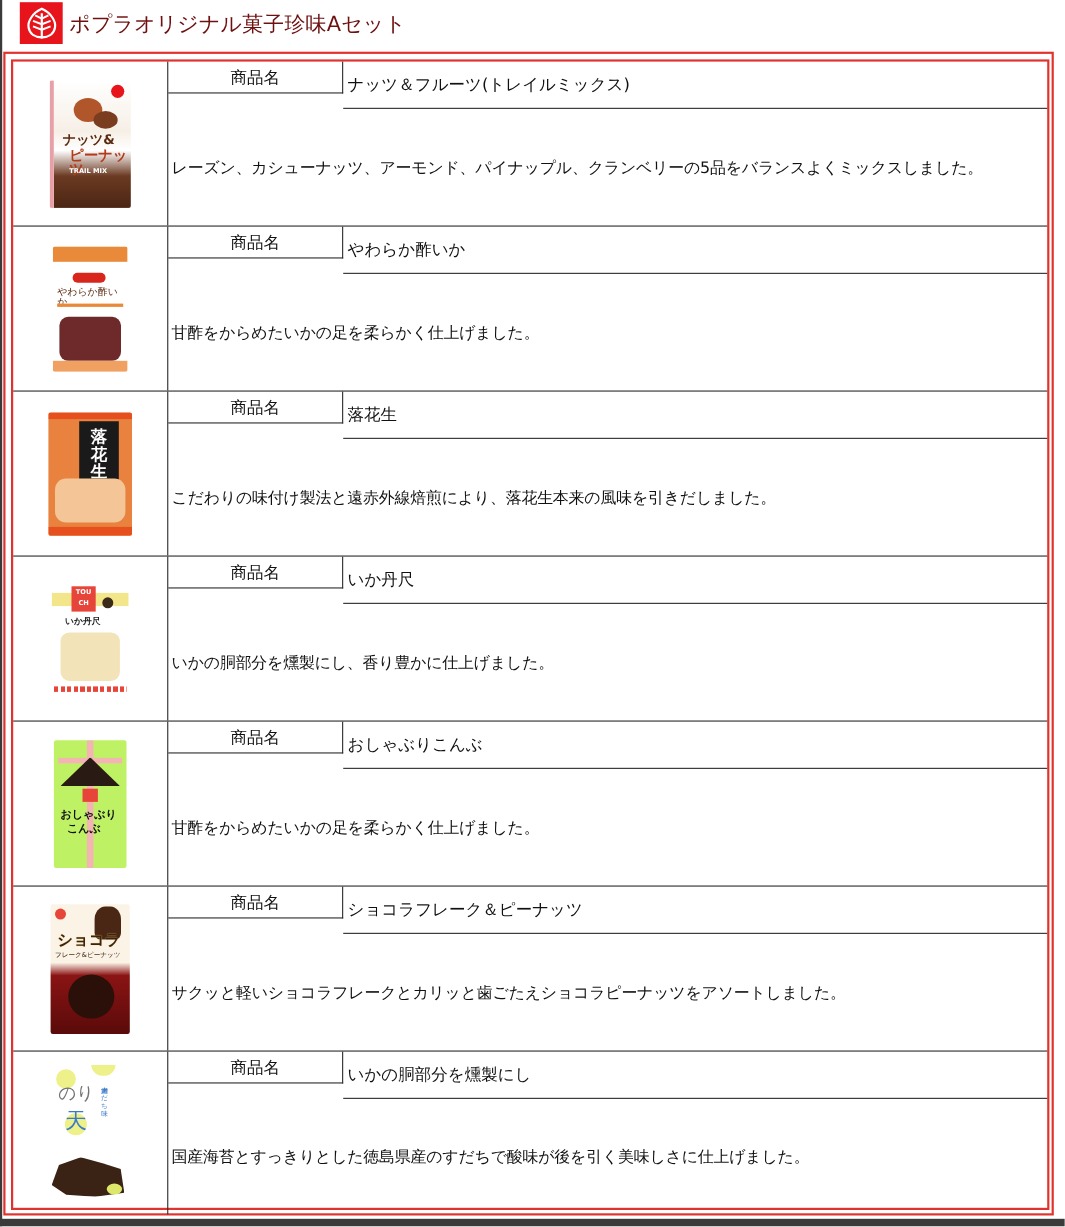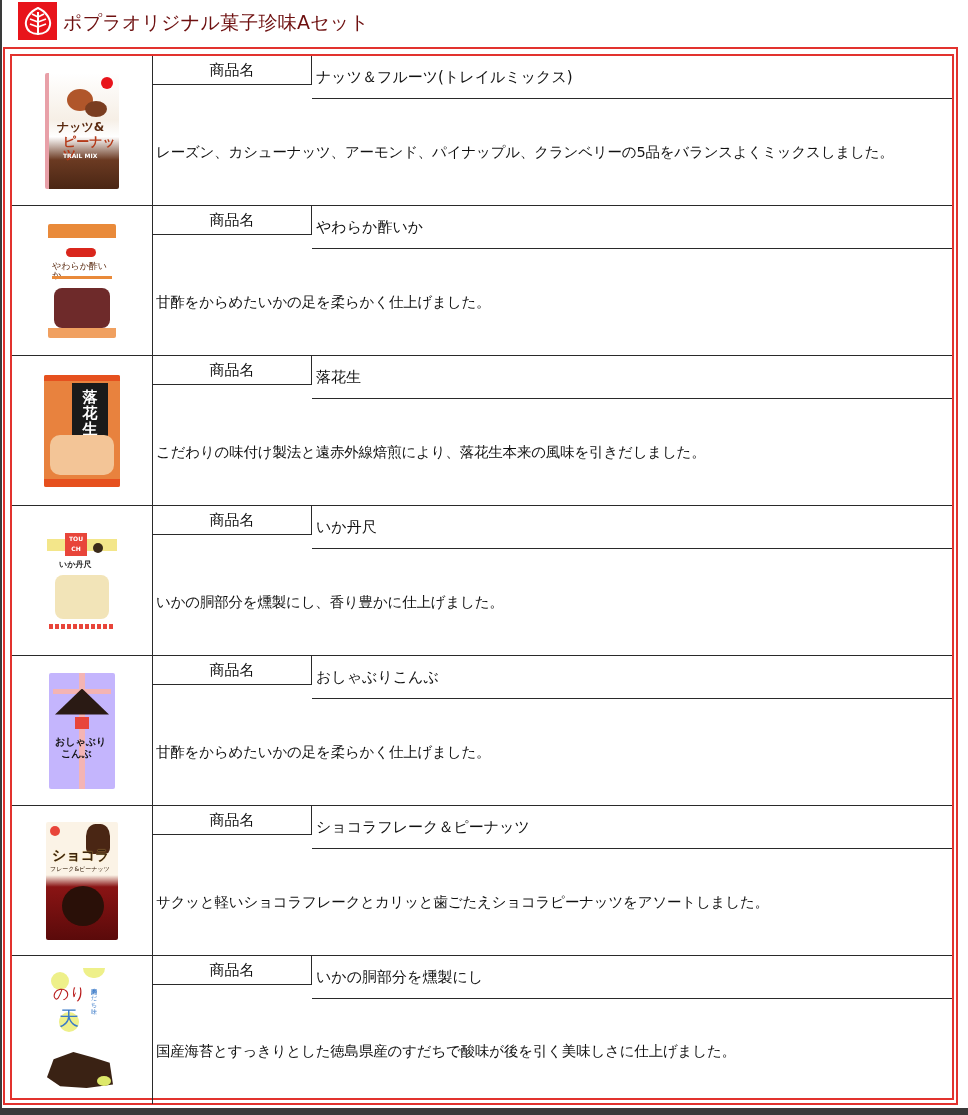--- a/index.html
+++ b/index.html
@@ -137,21 +137,21 @@
         <div style="position:absolute;left:2px;bottom:2px;width:66px;height:5px;background:repeating-linear-gradient(90deg,#e8453a 0 4px,#fff 4px 6px);"></div>
       </div>
     </div>
     <div class="name-label">商品名</div>
     <div class="name-value">いか丹尺</div>
     <div class="desc">いかの胴部分を燻製にし、香り豊かに仕上げました。</div>
   </div>
 
   <div class="row">
     <div class="img-cell">
-      <div class="pkg" style="width:66px;height:116px;background:#c4b5fd;">
+      <div class="pkg" style="width:66px;height:116px;background:#bef264;">
         <div style="position:absolute;left:30px;top:0;width:6px;height:116px;background:#f4b4b4;"></div>
         <div style="position:absolute;left:4px;top:16px;width:58px;height:5px;background:#f4b4b4;"></div>
         <div style="position:absolute;left:6px;top:16px;width:54px;height:26px;background:#2a1a14;clip-path:polygon(50% 0,100% 100%,0 100%);"></div>
         <div style="position:absolute;left:26px;top:44px;width:14px;height:12px;background:#e8453a;"></div>
         <div class="pkg-text" style="left:6px;top:64px;font-size:10px;color:#111;">おしゃぶり</div>
         <div class="pkg-text" style="left:12px;top:76px;font-size:10px;color:#111;">こんぶ</div>
       </div>
     </div>
     <div class="name-label">商品名</div>
     <div class="name-value">おしゃぶりこんぶ</div>
@@ -172,21 +172,21 @@
     <div class="name-value">ショコラフレーク＆ピーナッツ</div>
     <div class="desc">サクッと軽いショコラフレークとカリッと歯ごたえショコラピーナッツをアソートしました。</div>
   </div>
 
   <div class="row">
     <div class="img-cell">
       <div class="pkg" style="width:70px;height:124px;background:#fff;">
         <div style="position:absolute;left:4px;top:4px;width:18px;height:18px;border-radius:50%;background:#eef08a;"></div>
         <div style="position:absolute;left:36px;top:0;width:22px;height:10px;border-radius:0 0 12px 12px;background:#eef08a;"></div>
         <div style="position:absolute;left:12px;top:44px;width:20px;height:20px;border-radius:50%;background:#eef08a;"></div>
-        <div class="pkg-text" style="left:6px;top:18px;font-size:16px;color:#b91c1c;font-weight:normal;">のり</div>
+        <div class="pkg-text" style="left:6px;top:18px;font-size:16px;color:#737373;font-weight:normal;">のり</div>
         <div class="pkg-text" style="left:12px;top:40px;font-size:20px;color:#3a7ac8;font-weight:normal;">天</div>
         <div class="pkg-text" style="left:44px;top:16px;font-size:6px;color:#3a7ac8;font-weight:normal;writing-mode:vertical-rl;">瀬戸内すだち味</div>
         <div style="position:absolute;left:0;top:84px;width:66px;height:36px;background:#3a2214;clip-path:polygon(10% 20%,40% 0,70% 15%,95% 30%,100% 90%,60% 100%,20% 95%,0 70%);"></div>
         <div style="position:absolute;left:50px;top:108px;width:14px;height:10px;border-radius:50%;background:#dde86a;"></div>
       </div>
     </div>
     <div class="name-label">商品名</div>
     <div class="name-value">いかの胴部分を燻製にし</div>
     <div class="desc">国産海苔とすっきりとした徳島県産のすだちで酸味が後を引く美味しさに仕上げました。</div>
   </div>

